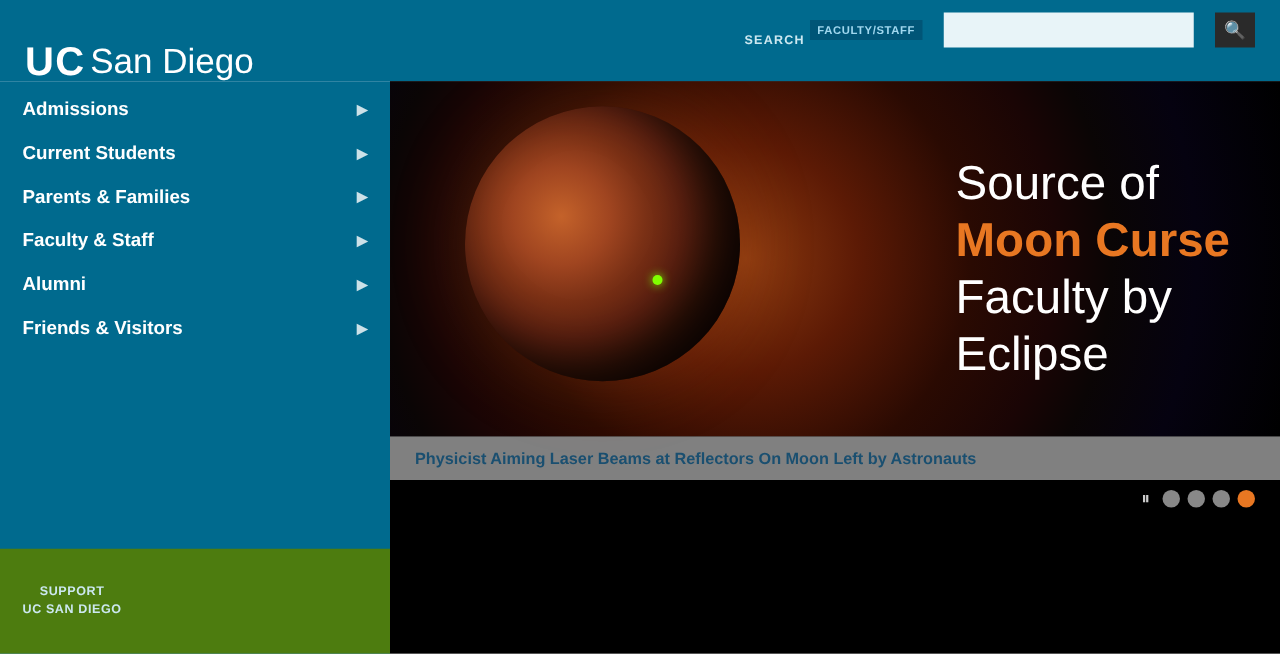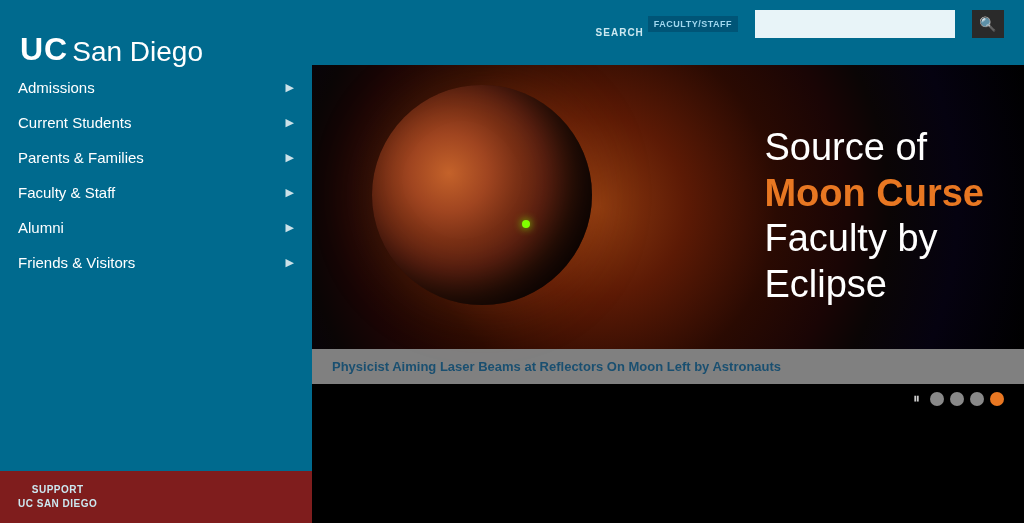--- a/index.html
+++ b/index.html
@@ -9,21 +9,21 @@
     #header {
       background: #006a8e;
       height: 65px;
       display: flex;
       align-items: center;
       padding: 0 20px;
       position: relative;
     }
     #logo-area {
       display: flex;
-      align-items: flex-end;
+      align-items: center;
       gap: 0;
       margin-top: 33px;
     }
     #logo-uc {
       color: #fff;
       font-size: 32px;
       font-weight: bold;
       letter-spacing: 1px;
     }
     #logo-san-diego {
@@ -103,31 +103,31 @@
       padding-top: 5px;
     }
     .nav-item {
       display: flex;
       align-items: center;
       justify-content: space-between;
       padding: 9px 18px;
       cursor: pointer;
       color: #fff;
       font-size: 15px;
-      font-weight: normal;
+      font-weight: bold;
     }
     .nav-arrow {
       color: #fff;
       font-size: 11px;
       opacity: 0.8;
     }
 
     #support-area {
-      background: #7f1d1d;
-      padding: 12px 18px;
+      background: #4d7c0f;
+      padding: 28px 18px;
       display: flex;
       align-items: center;
       justify-content: space-between;
       gap: 10px;
     }
     #support-text {
       color: #cce8f0;
       font-size: 10px;
       font-weight: bold;
       letter-spacing: 0.5px;

